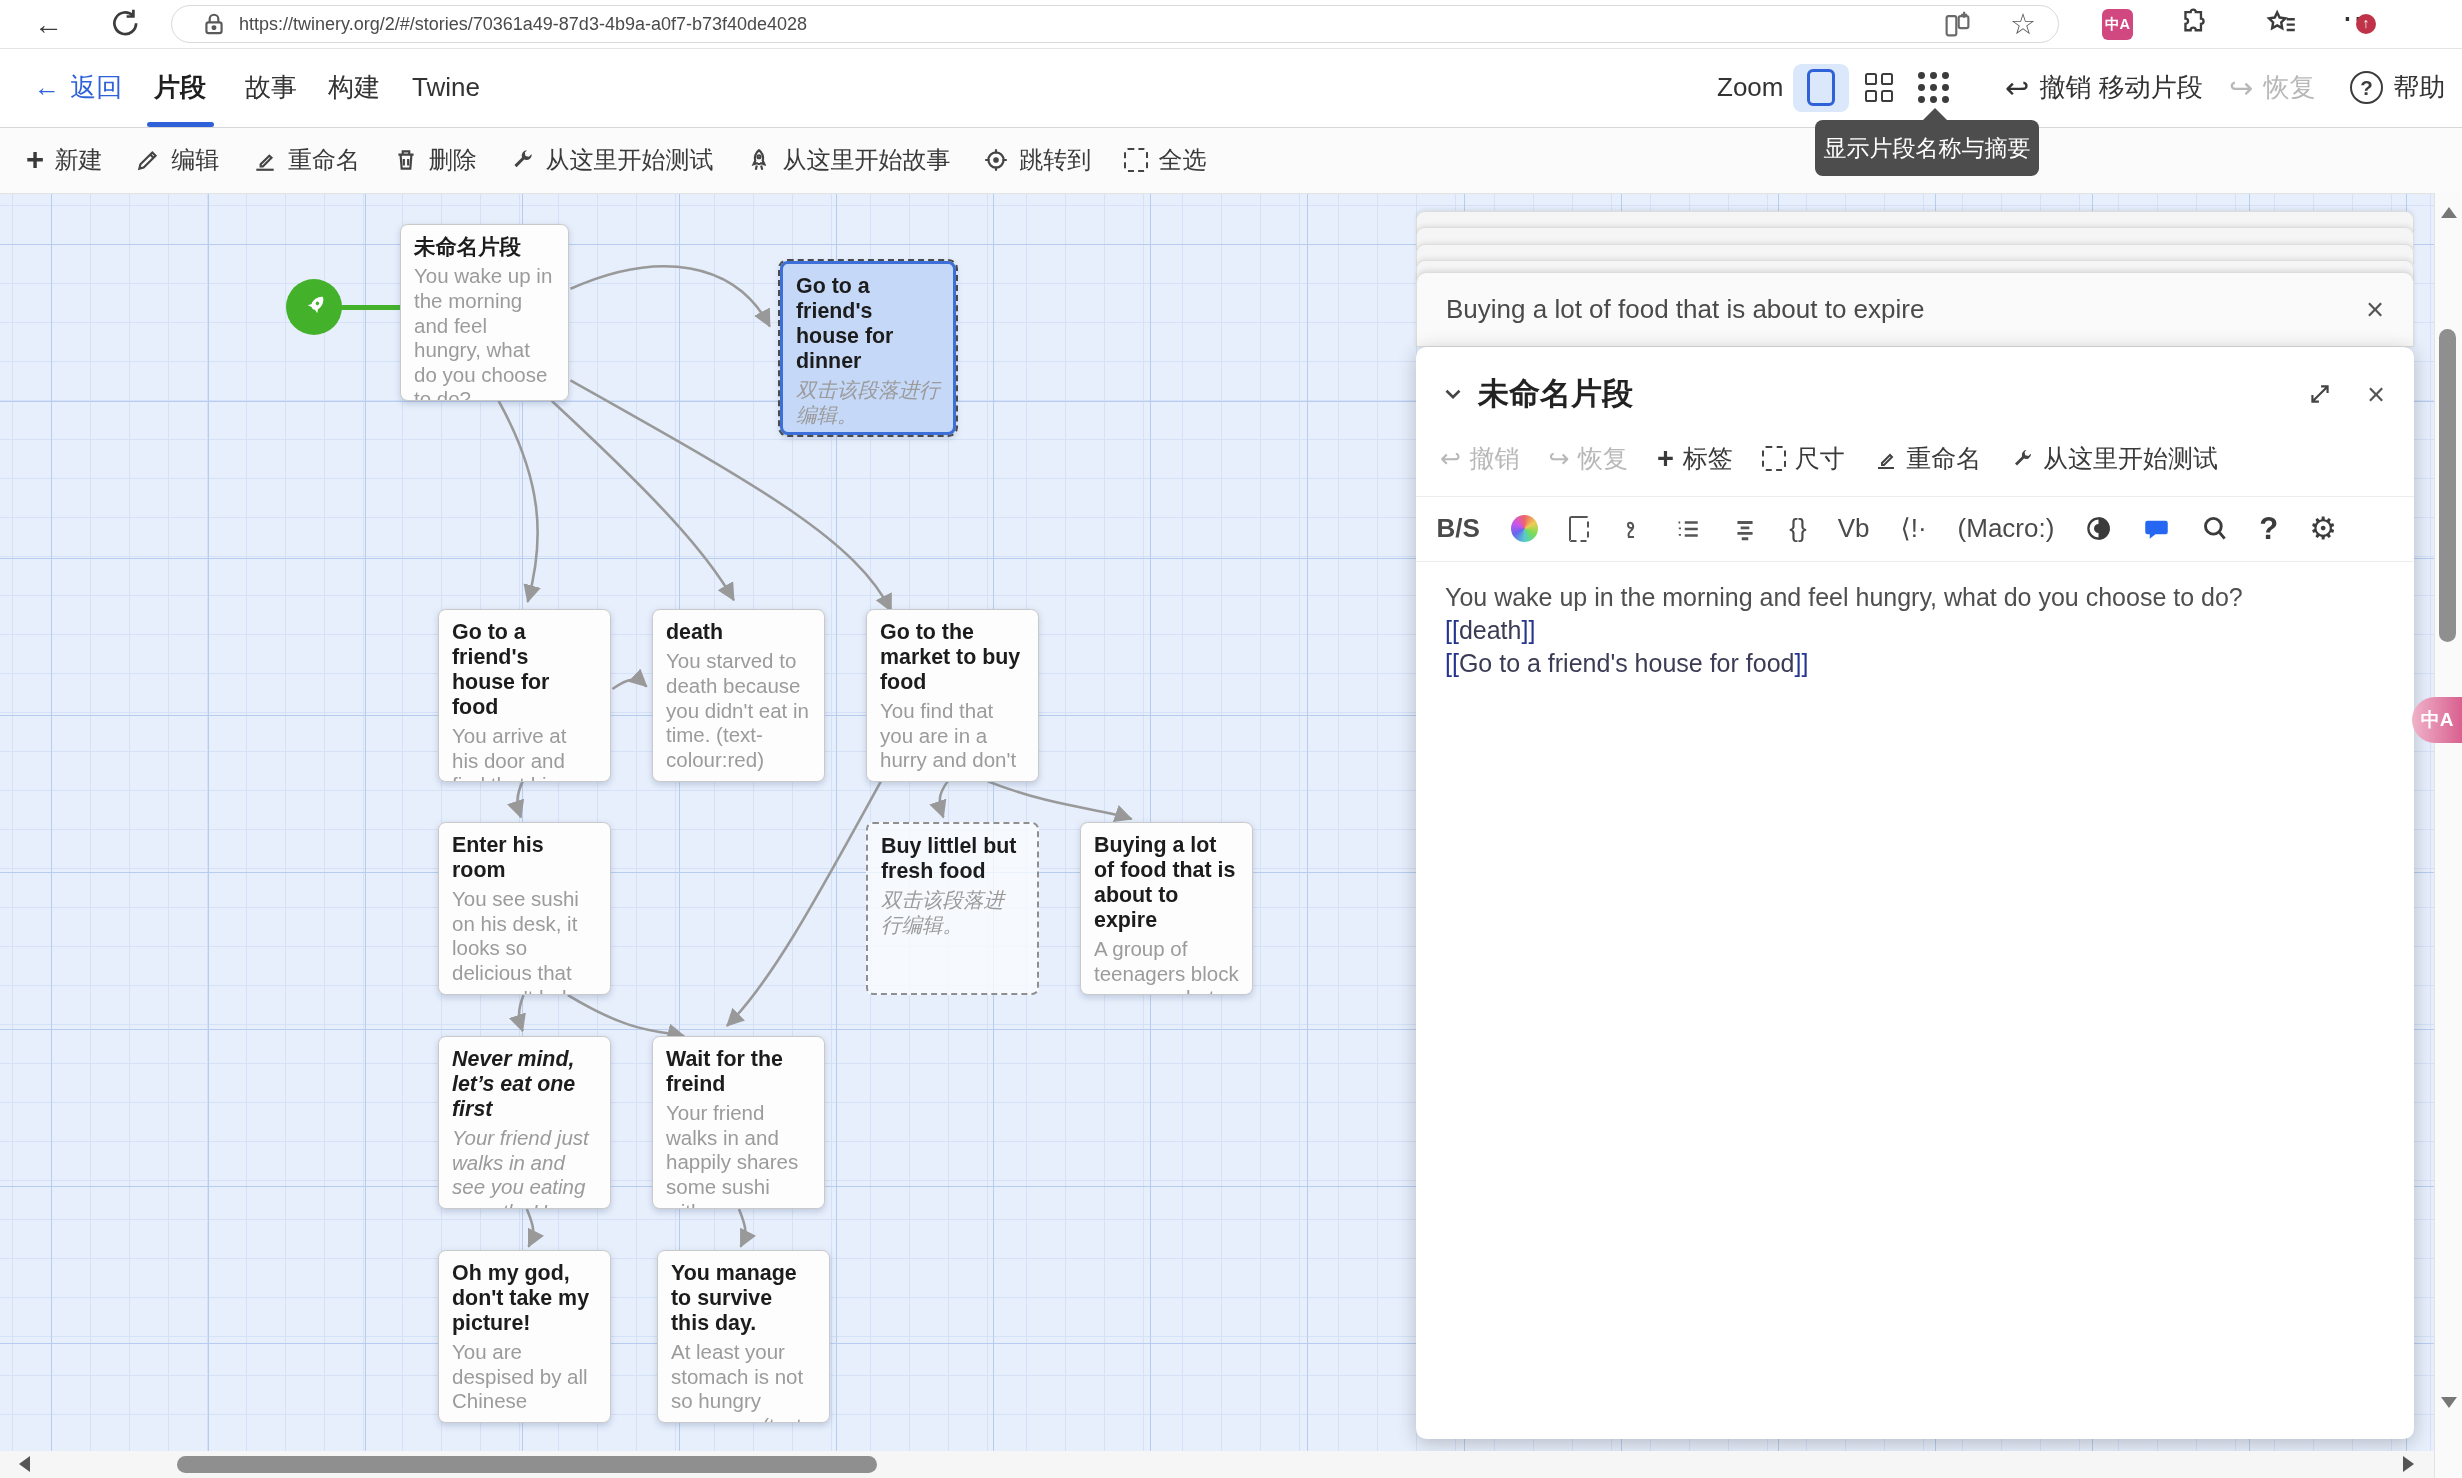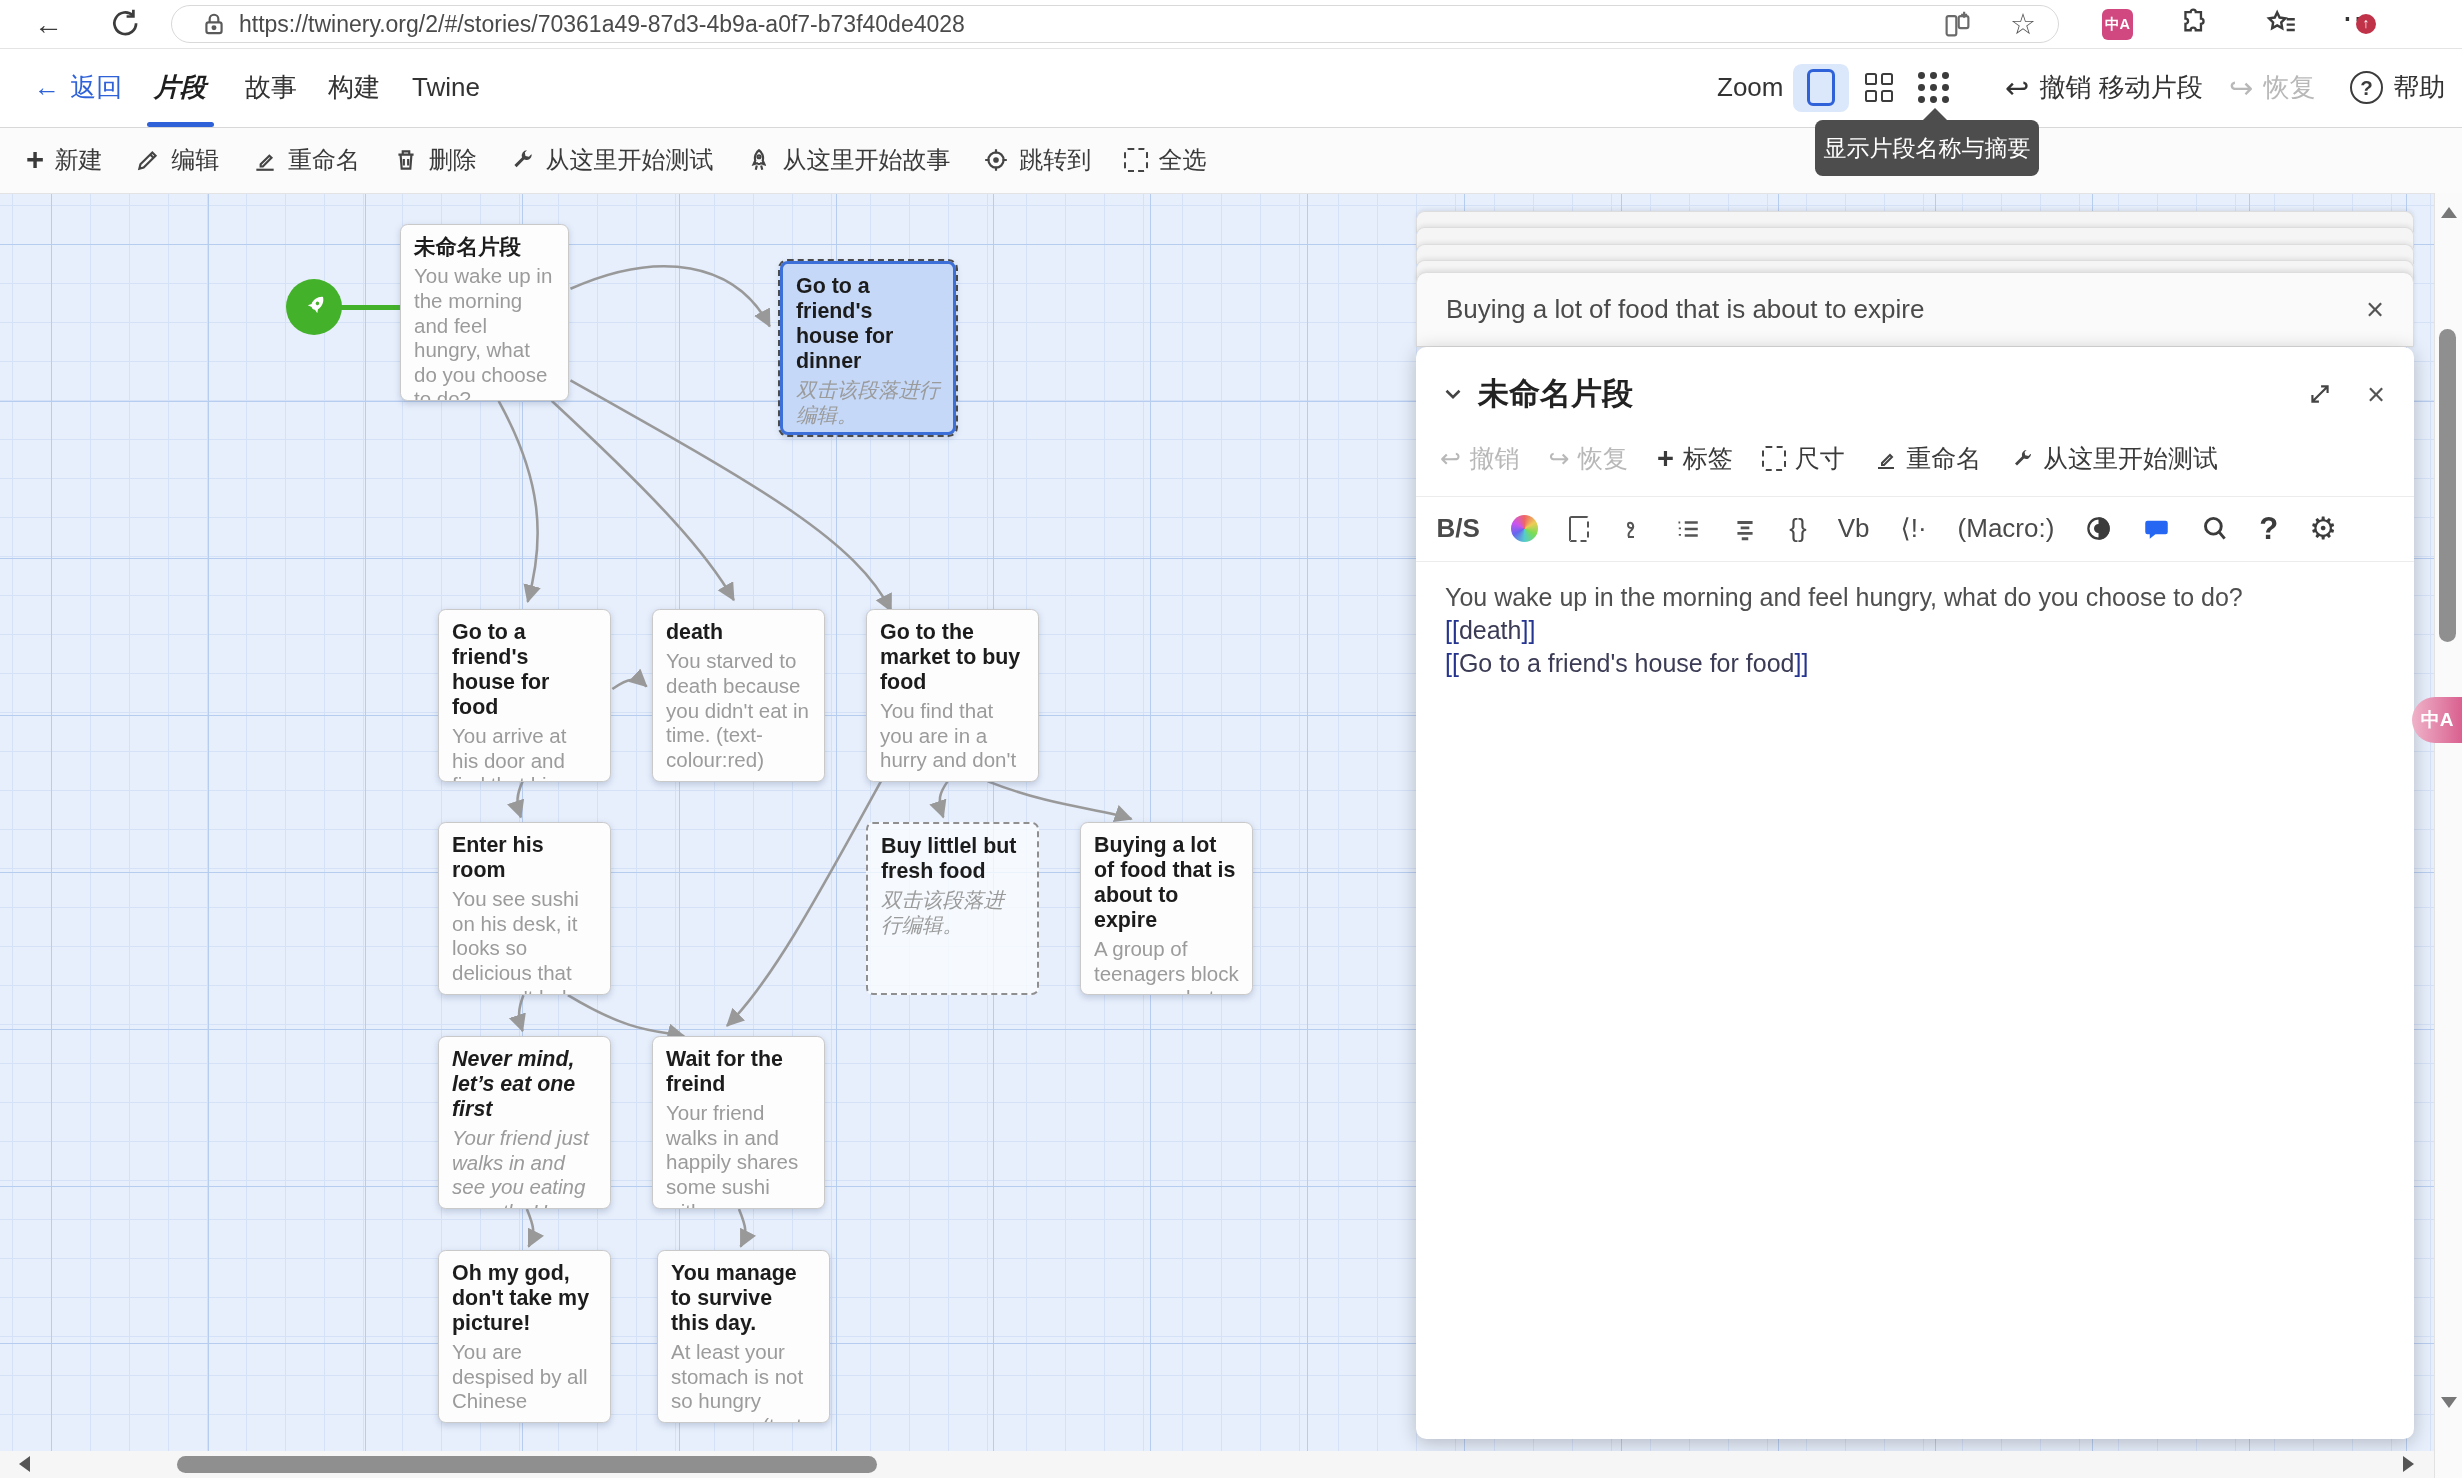--- a/index.html
+++ b/index.html
@@ -5,37 +5,37 @@
   html,body{margin:0;padding:0;background:#fff;}
   .screen{position:relative;width:2462px;height:1479px;overflow:hidden;
           font-family:"Liberation Sans",sans-serif;color:#333;}
   svg{display:block;}
   
   .chrome{position:absolute;left:0;top:0;width:2462px;height:48px;background:#fff;
           border-bottom:0.9px solid #e4e4e4;z-index:40;}
   .chrome-ico{position:absolute;top:7.7px;font-size:29px;color:#3c3c3c;line-height:32.5px;}
   .url-pill{position:absolute;left:171px;top:5.1px;width:1888px;height:38px;border:1.7px solid #d9d9d9;
             border-radius:22px;display:flex;align-items:center;box-sizing:border-box;background:#fff;}
-  .url-text{font-size:23px;color:#4a4a4a;margin-left:12px;white-space:nowrap;}
+  .url-text{font-size:18px;color:#4a4a4a;margin-left:12px;white-space:nowrap;}
   .pill-right{position:absolute;right:22px;display:flex;align-items:center;gap:38px;}
   .translate-badge{width:31px;height:31px;border-radius:6px;background:#d0487f;color:#fff;
             font-size:14.5px;font-weight:bold;display:flex;align-items:center;justify-content:center;}
   .vdivider{width:1.7px;height:26px;background:#d4d4d4;}
   .red-badge{position:absolute;left:13.7px;top:12px;width:20.5px;height:20.5px;border-radius:50%;
              background:#c03248;color:#fff;font-size:13.7px;font-weight:bold;display:flex;
              align-items:center;justify-content:center;}
   .copilot{width:32.5px;height:32.5px;border-radius:50%;
            background:conic-gradient(#1a6df2,#18b2ee,#eec3db,#f2cf53,#e0679d,#1a6df2);}
   
   .tnav{position:absolute;left:0;top:48px;width:2462px;height:79px;background:#fff;
         border-bottom:0.9px solid #d8d8d8;z-index:30;}
   .tnav-item{position:absolute;top:0;height:79px;display:flex;align-items:center;gap:10.3px;
              font-size:26px;color:#333;}
   .blue{color:#2f62d9;}
-  .tab-active{font-weight:bold;color:#1f1f1f;font-style:italic;}
+  .tab-active{font-weight:bold;color:#1f1f1f;}
   .tab-underline{position:absolute;left:147px;bottom:0;width:67px;height:5.1px;background:#2f62d9;border-radius:2.6px;}
   .zoom-active{background:#dbe7fb;border-radius:8.6px;width:56px;height:48px;display:flex;
                align-items:center;justify-content:center;}
   .zoom-max-ico{width:22px;height:31px;border:3.4px solid #2f62d9;border-radius:6px;}
   .grid4{display:grid;grid-template-columns:12px 12px;grid-gap:4.3px;}
   .grid4 span{width:12px;height:12px;border:2.6px solid #3c3c3c;border-radius:2.6px;box-sizing:border-box;}
   .dots9{display:grid;grid-template-columns:6.8px 6.8px 6.8px;grid-gap:5.1px;}
   .dots9 span{width:6.8px;height:6.8px;border-radius:50%;background:#3c3c3c;}
   .disabled{color:#b8b8b8 !important;}
   .qcircle{width:29px;height:29px;border:2.1px solid #3c3c3c;border-radius:50%;display:flex;

